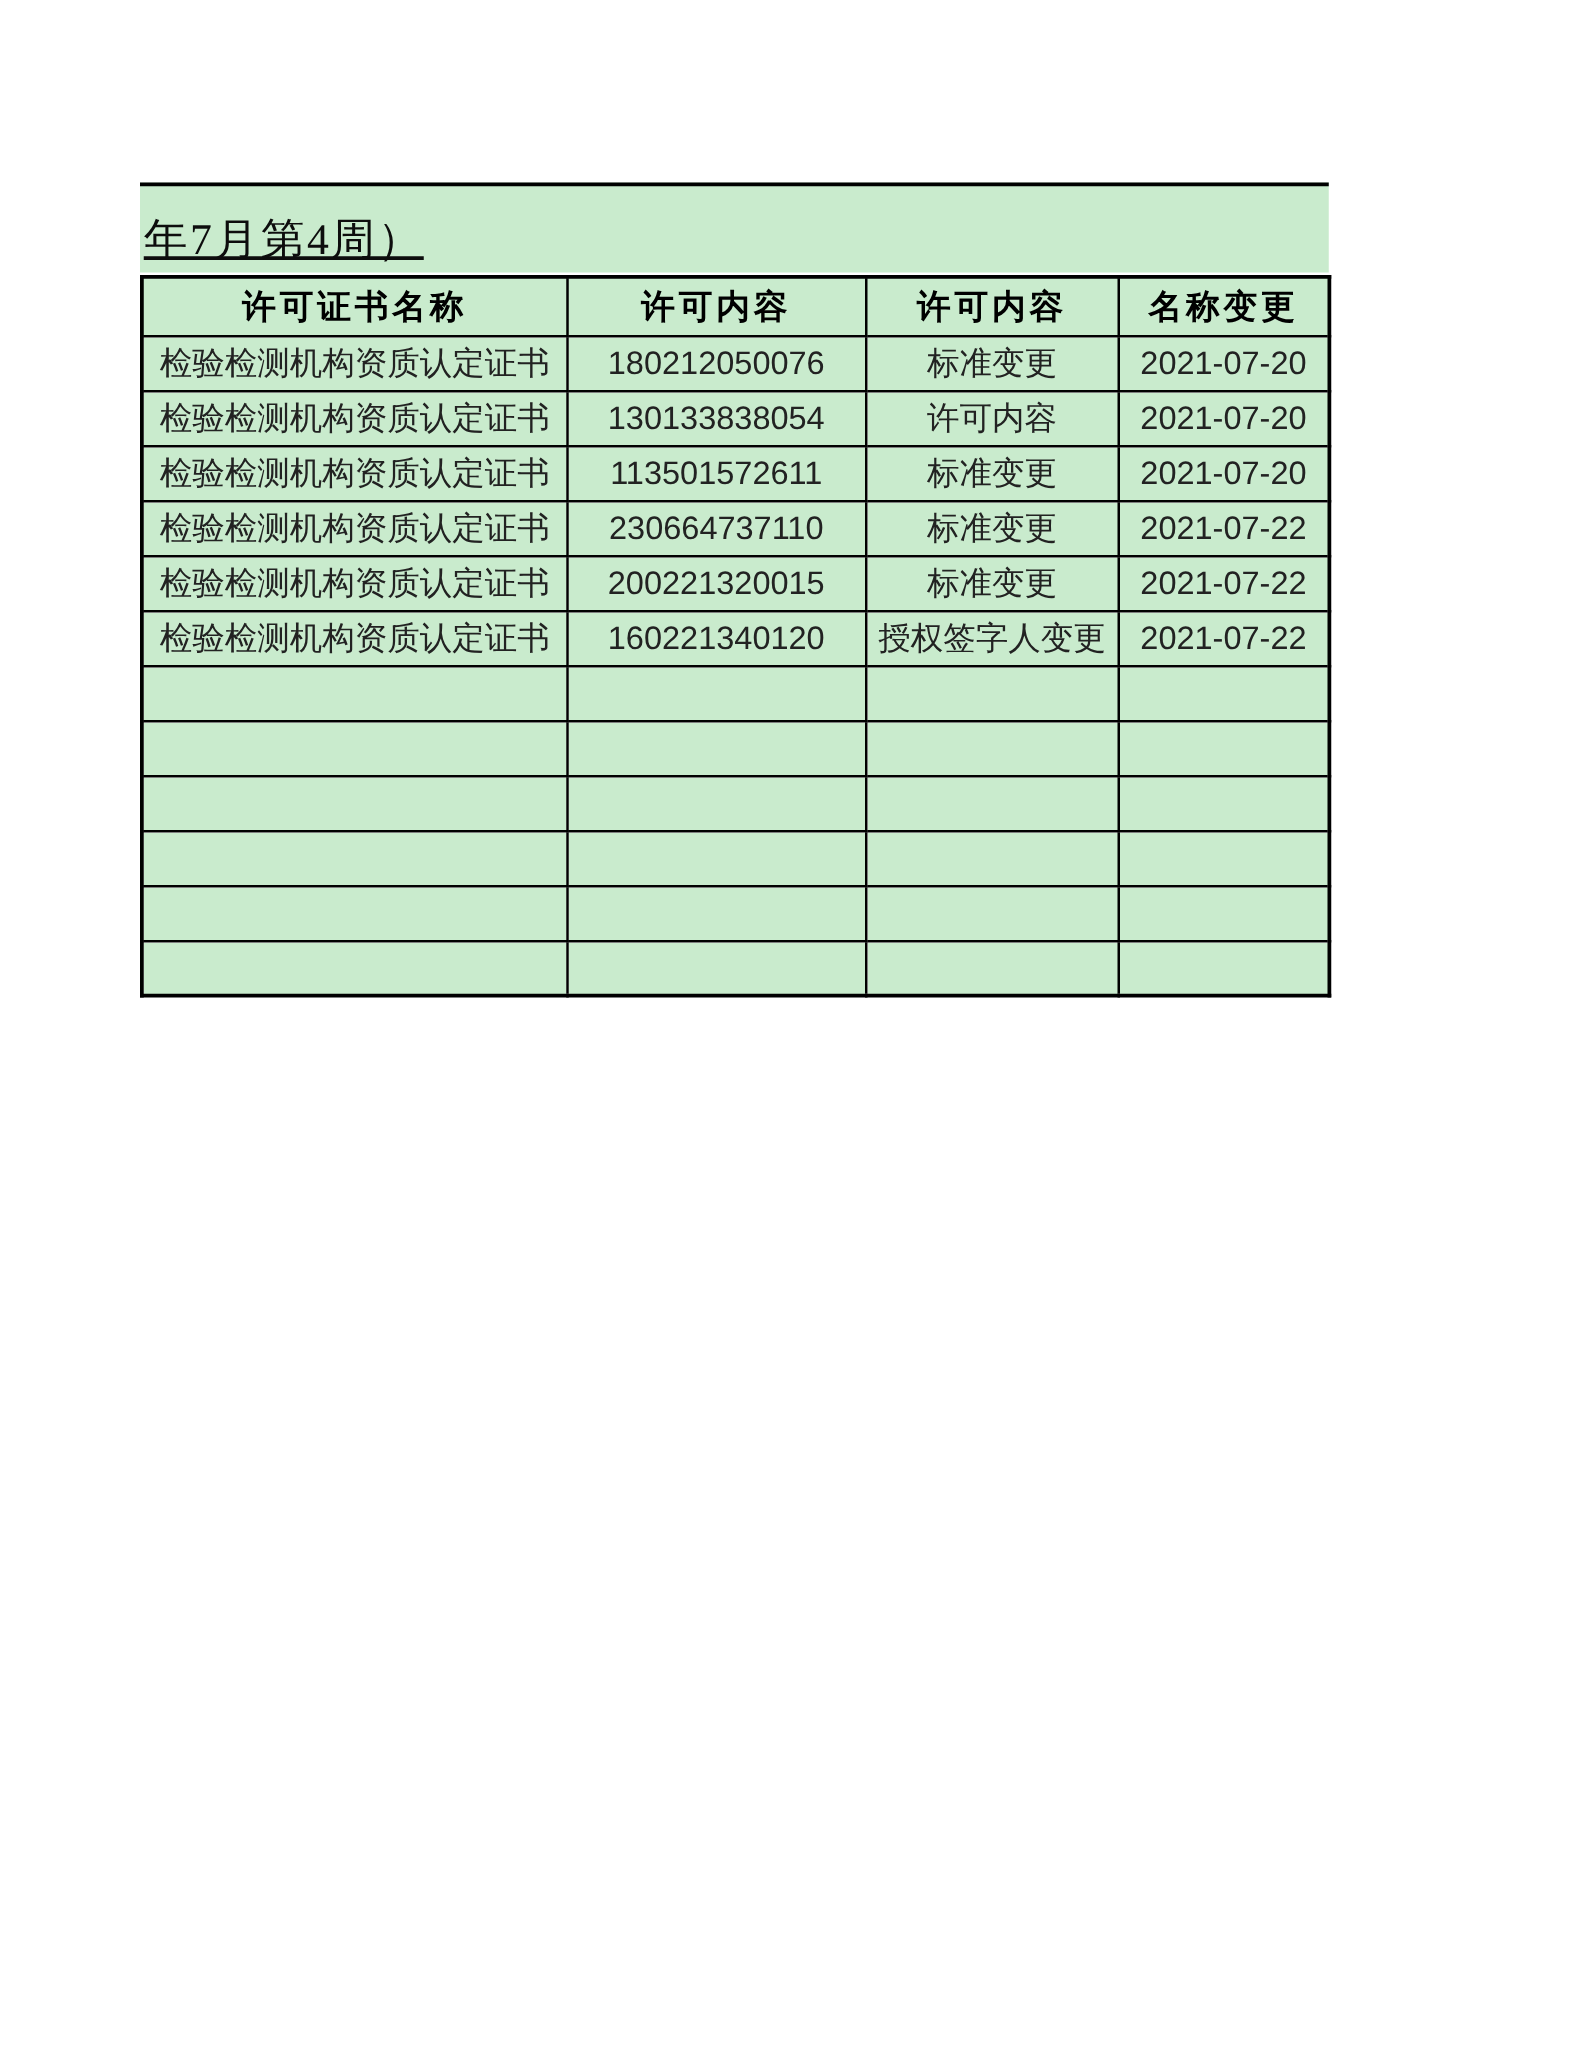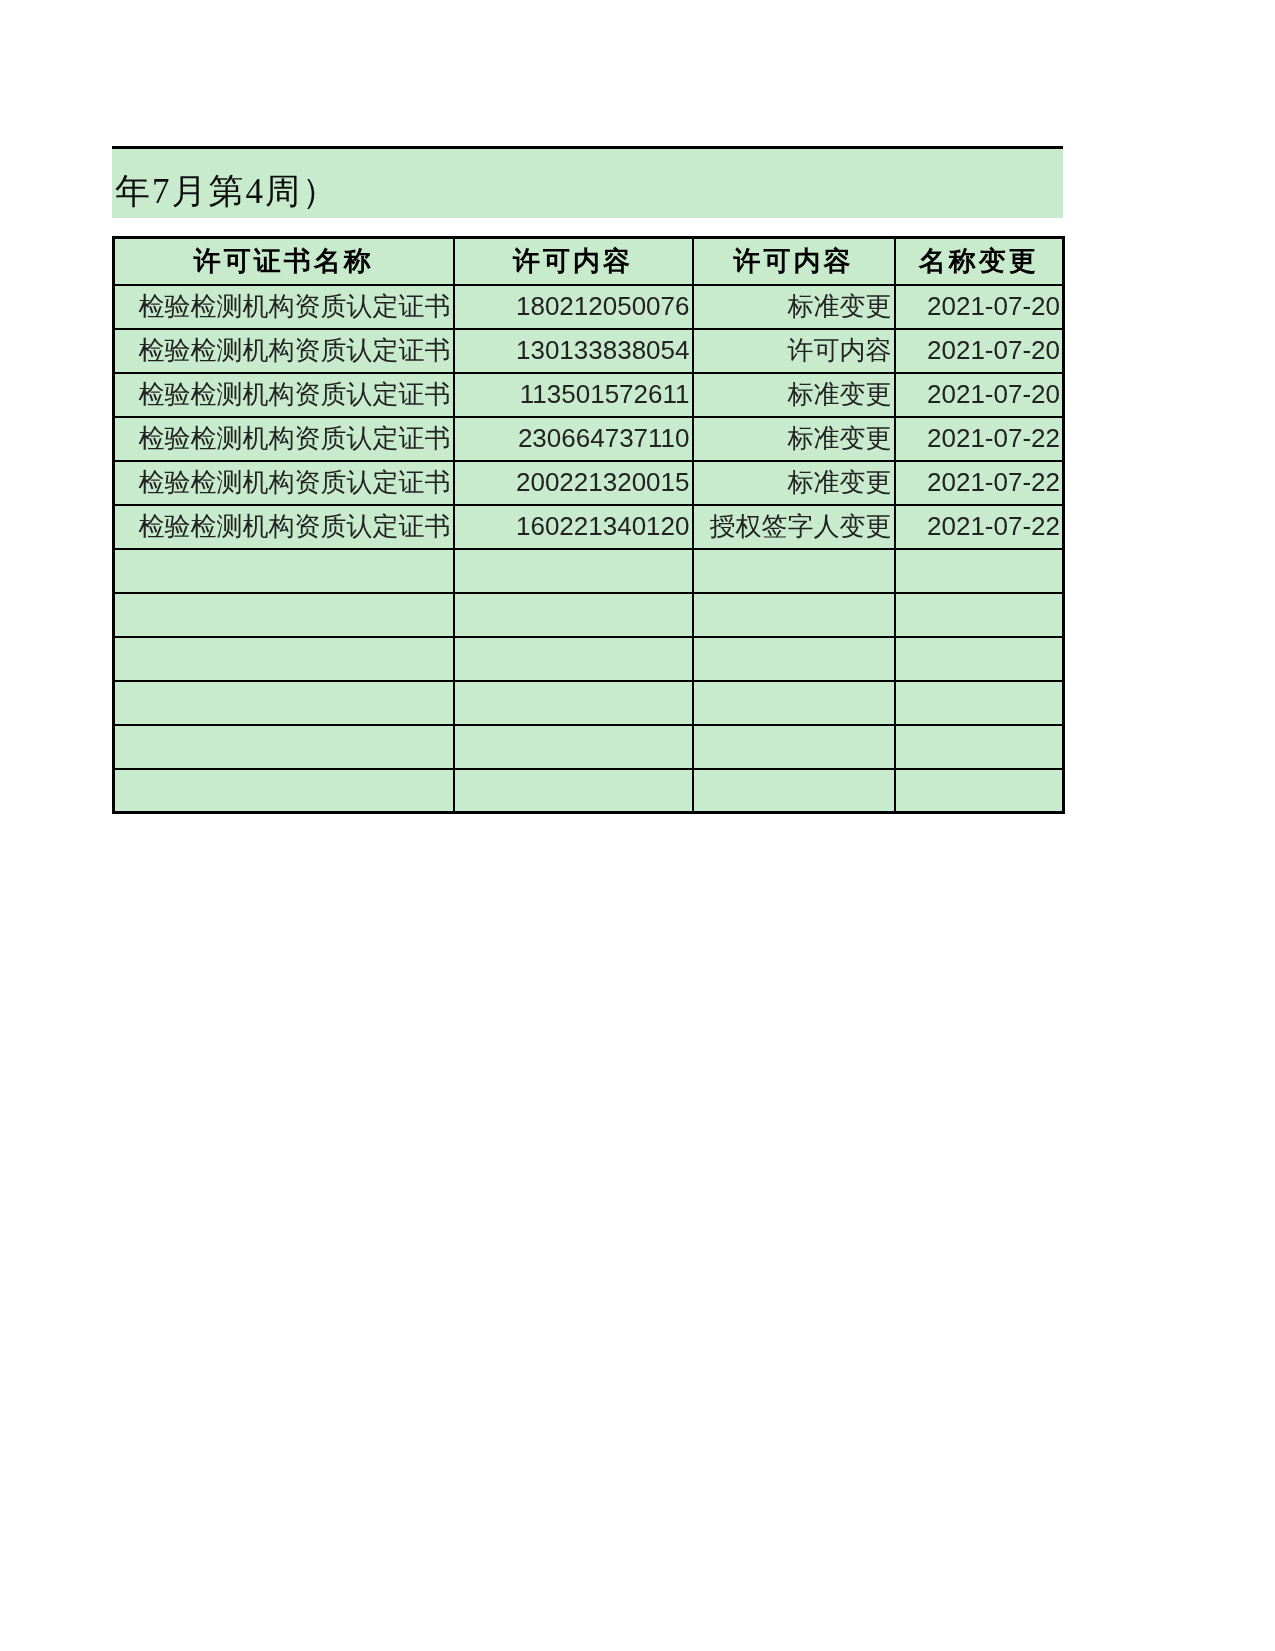--- a/index.html
+++ b/index.html
@@ -29,23 +29,24 @@
     align-items:flex-end;
     padding:0 0 9px 3px;
   }
   .title-band .title-text{
     font-family:"Liberation Serif","DejaVu Serif",serif;
     font-size:35px;
     letter-spacing:2px;
     color:#0d0d0d;
     line-height:1;
     white-space:nowrap;
+    text-decoration:underline;
   }
   table.license-table{
-    margin-top:18px;
+    margin-top:2px;
     border-collapse:collapse;
     table-layout:fixed;
     width:950px;
     border:3px solid var(--border);
   }
   table.license-table col.c1{ width:340px; }
   table.license-table col.c2{ width:239px; }
   table.license-table col.c3{ width:202px; }
   table.license-table col.c4{ width:169px; }
   table.license-table th{
@@ -61,21 +62,21 @@
     vertical-align:middle;
     padding:0;
   }
   table.license-table td{
     border:2px solid var(--border);
     background:var(--green);
     height:44px;
     font-family:"Liberation Sans","DejaVu Sans",sans-serif;
     font-size:26px;
     color:#222;
-    text-align:right;
+    text-align:center;
     vertical-align:middle;
     padding:0 2px;
     white-space:nowrap;
     overflow:hidden;
   }
 </style>
 </head>
 <body>
 
 <div class="sheet">

